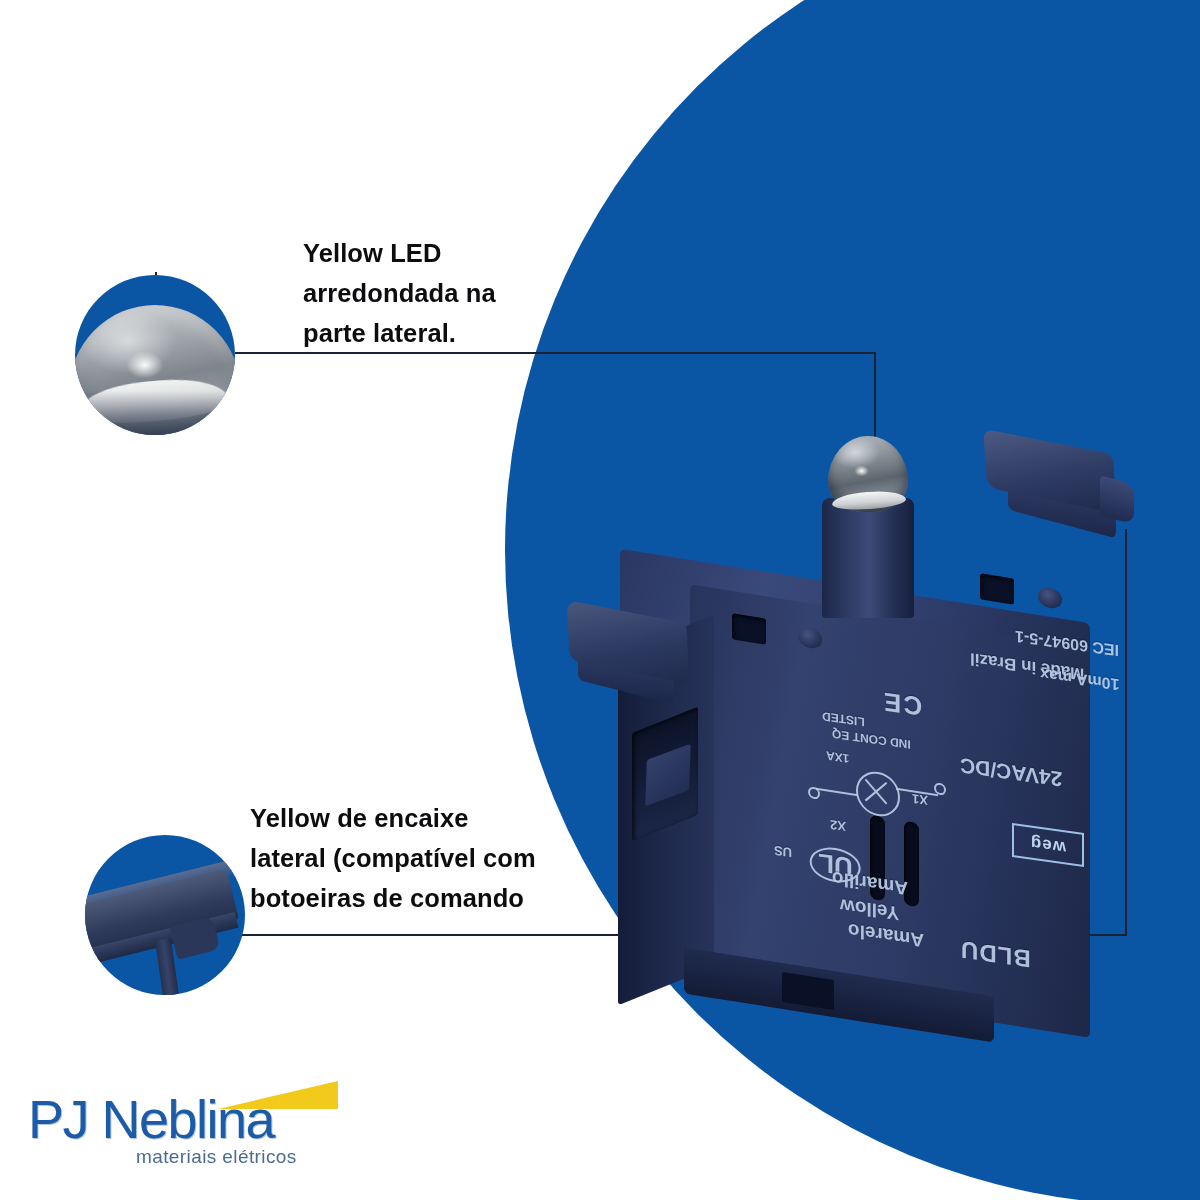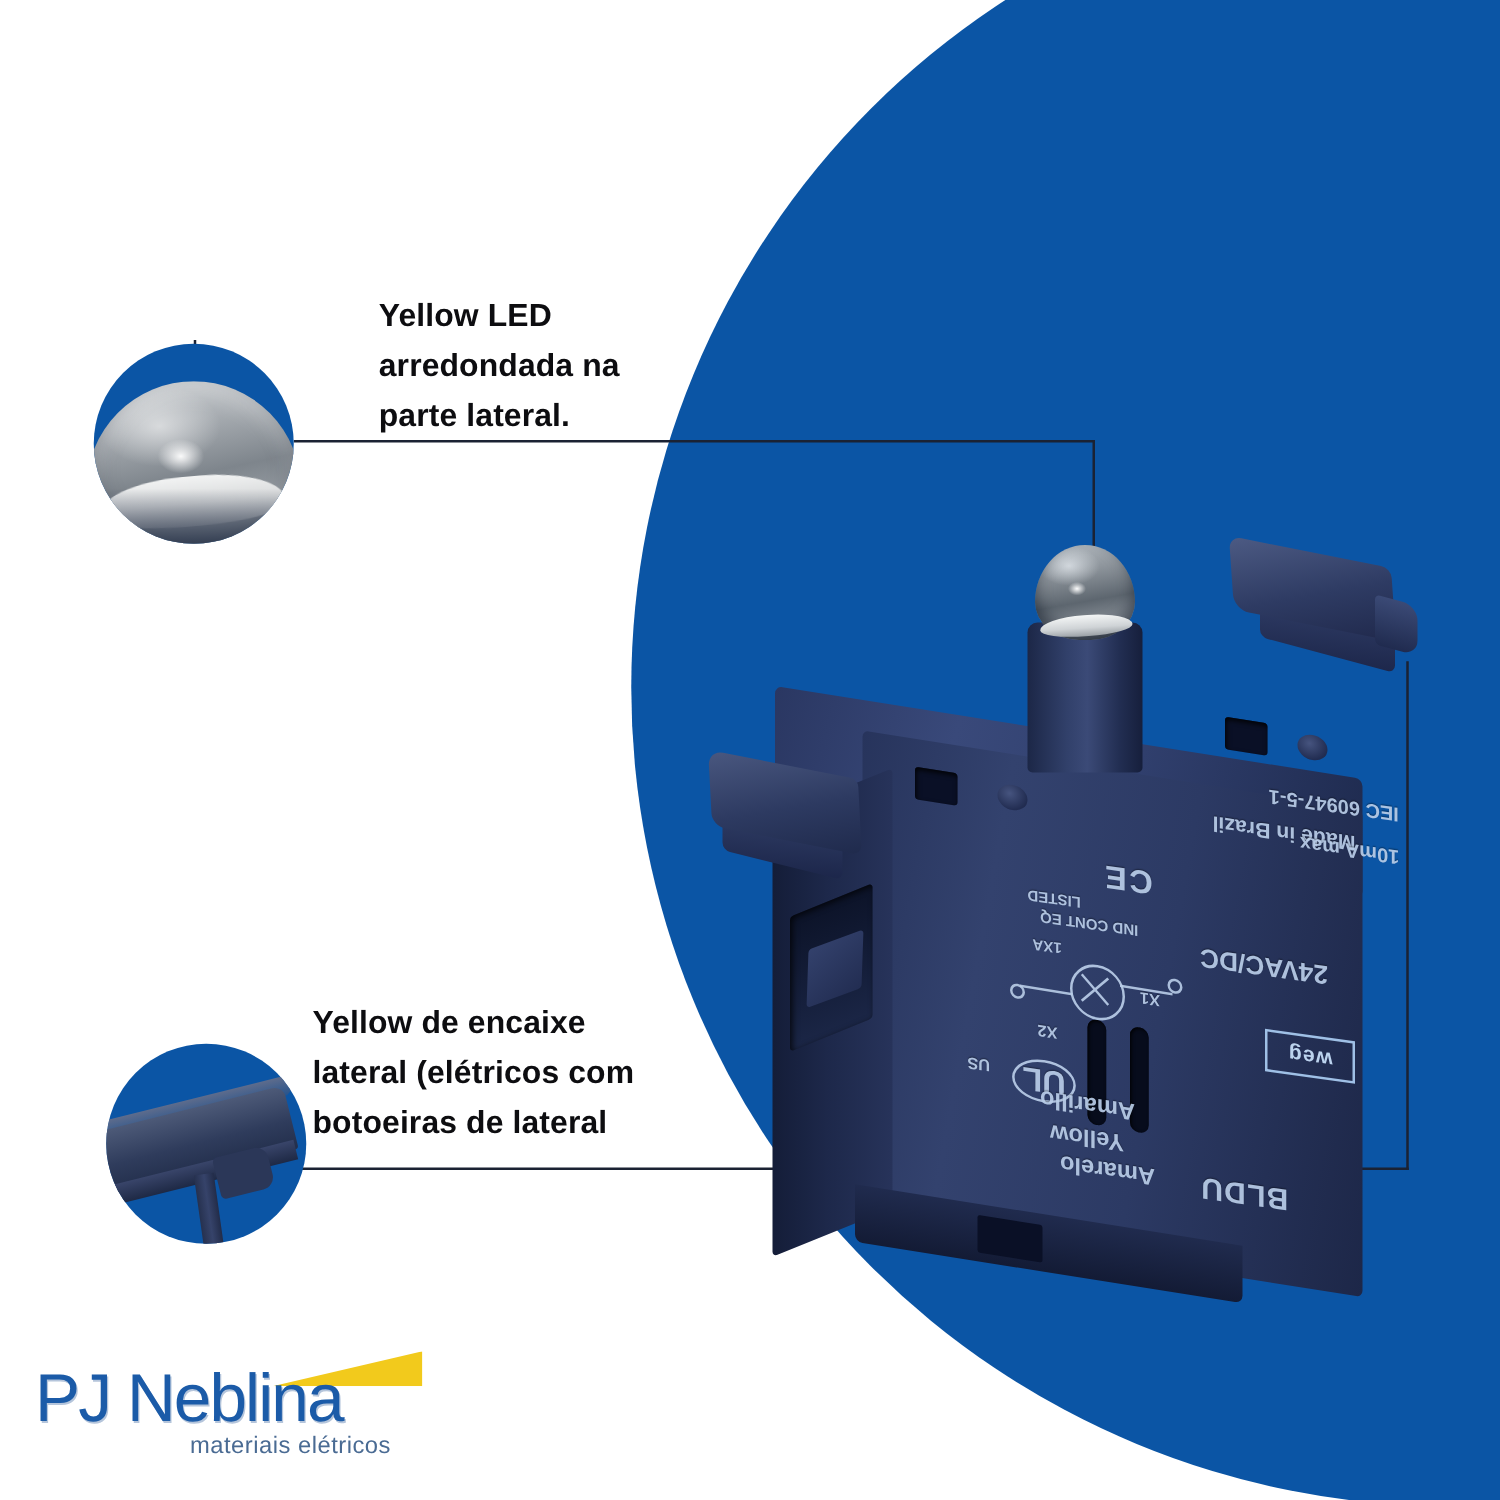--- a/index.html
+++ b/index.html
@@ -328,21 +328,21 @@
     font-family:"Liberation Sans","DejaVu Sans",sans-serif;
     text-shadow:1px 1px 0 rgba(120,150,190,.55);
   }
   .logo-wedge{
     position:absolute;left:190px;top:3px;
     width:120px;height:28px;
     background:#f2ca1c;
     clip-path:polygon(100% 0%,100% 100%,0% 100%);
   }
   .logo-tagline{
-    position:absolute;left:124px;top:68px;
+    position:absolute;left:108px;top:68px;
     font-size:19px;color:#4a6b93;letter-spacing:.4px;
     font-family:"Liberation Sans","DejaVu Sans",sans-serif;
   }
 </style>
 </head>
 <body>
 
 <div id="stage">
 
   <div class="blue-disc"></div>
@@ -421,22 +421,22 @@
 
   <div class="callout-circle cc-2">
     <div class="clip-top"></div>
     <div class="clip-body"></div>
     <div class="clip-rail"></div>
     <div class="clip-hook"></div>
     <div class="clip-stem"></div>
   </div>
   <div class="callout-text ct-2">
     <div>Yellow de encaixe</div>
-    <div>lateral (elétricos com</div>
-    <div>botoeiras de lateral</div>
+    <div>lateral (compatível com</div>
+    <div>botoeiras de comando</div>
   </div>
 
   <div id="logo">
     <div class="logo-wedge"></div>
     <div class="logo-wordmark">PJ Neblina</div>
     <div class="logo-tagline">materiais elétricos</div>
   </div>
 
 </div>
 

